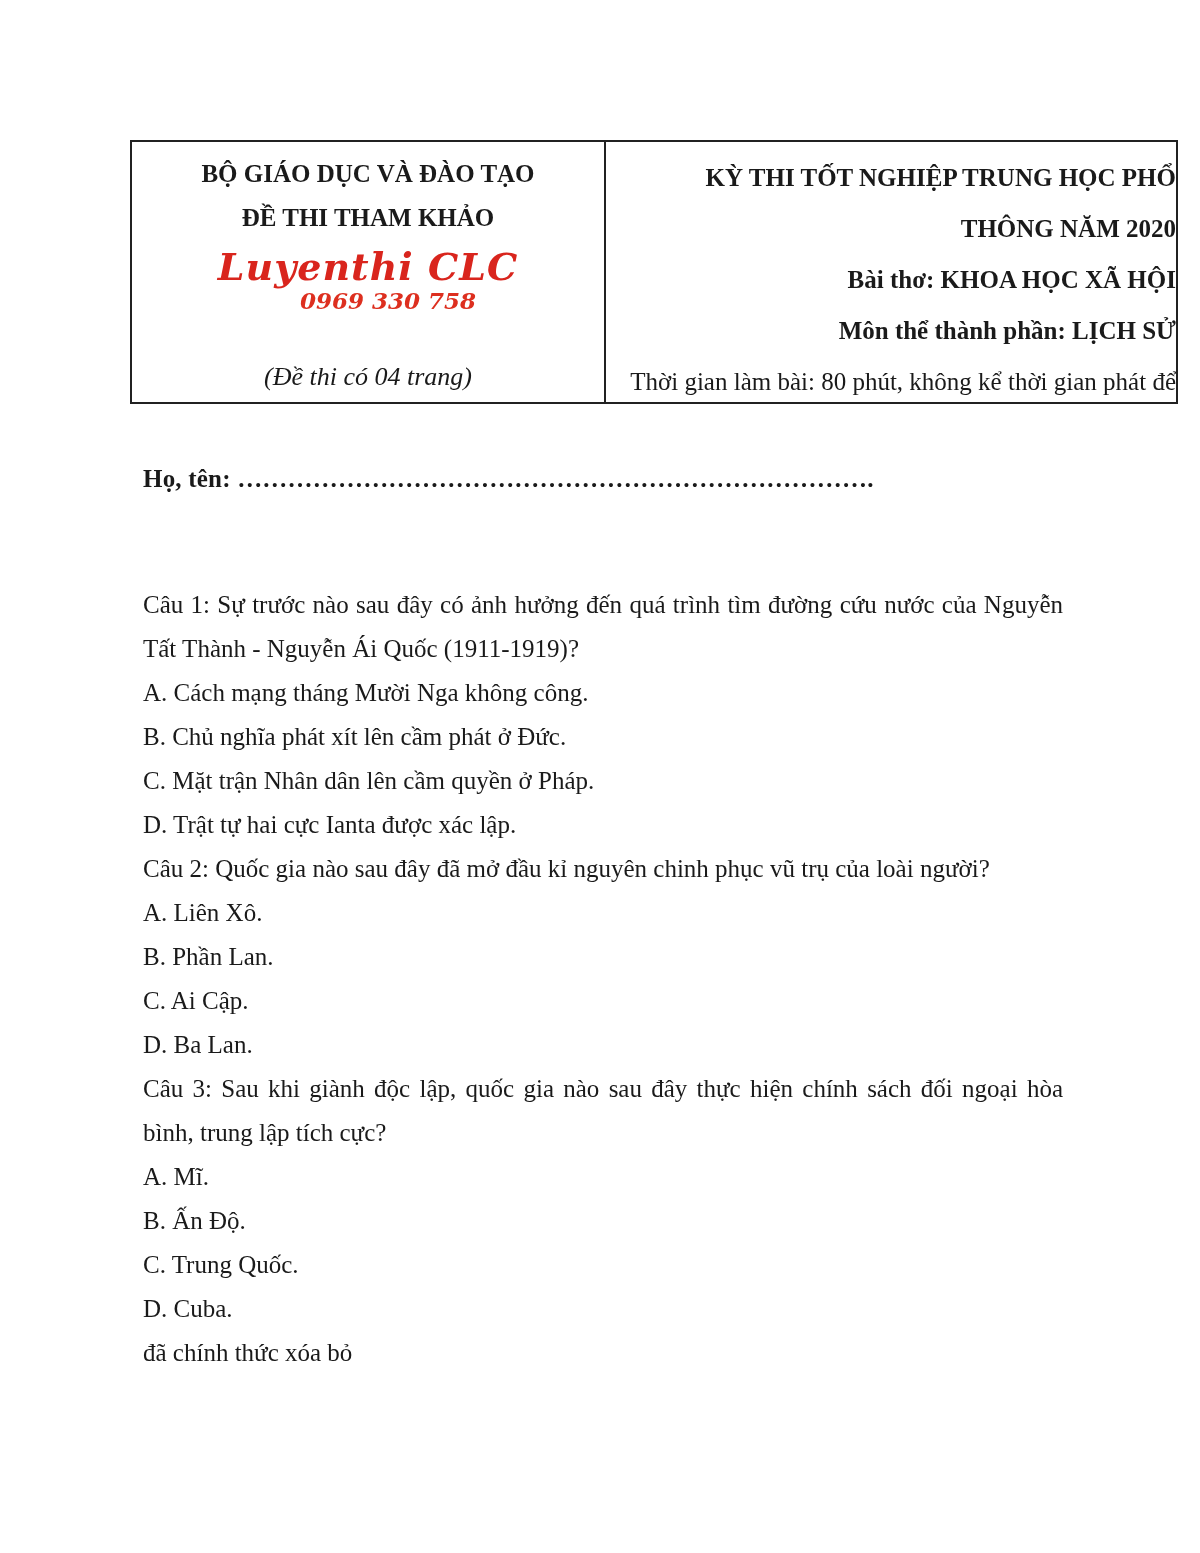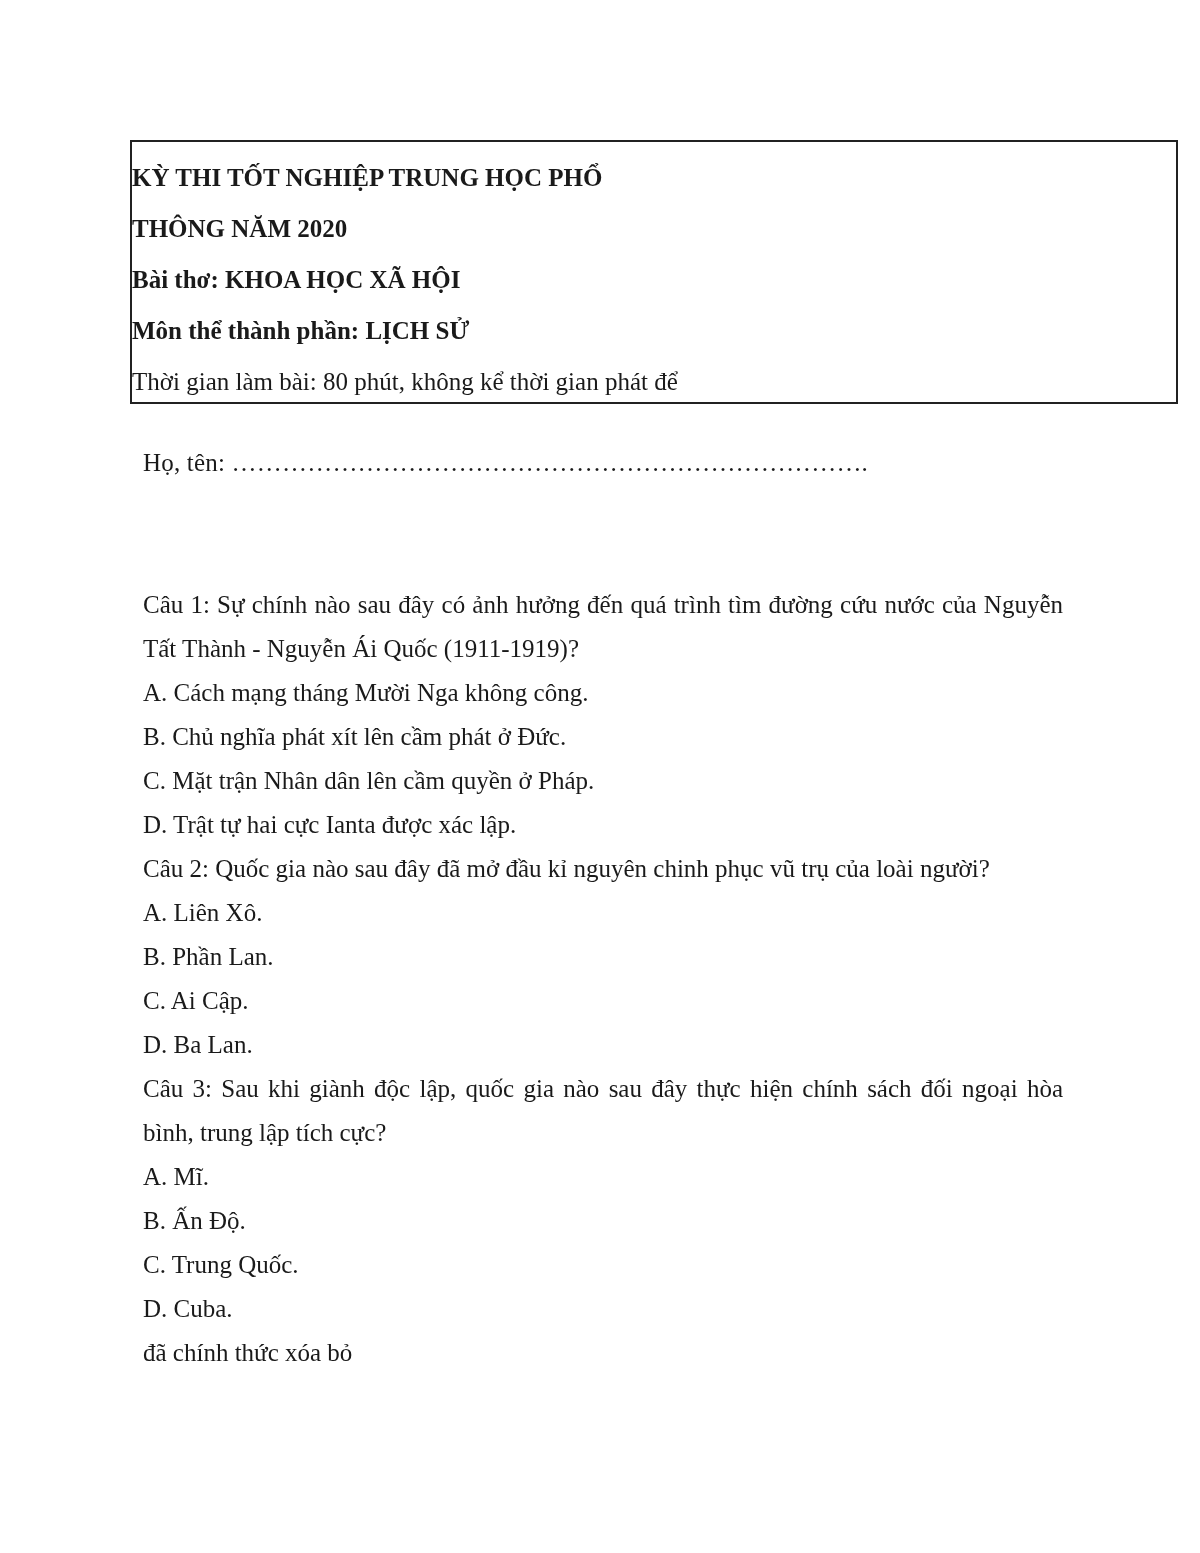--- a/index.html
+++ b/index.html
@@ -30,21 +30,21 @@
     border-right: 2px solid #212121;
     display: flex;
     flex-direction: column;
     align-items: center;
     padding-top: 10px;
   }
   .cell.right {
     flex: 1;
     display: flex;
     flex-direction: column;
-    align-items: flex-start;
+    align-items: flex-end;
     padding-top: 10px;
   }
   .h-line {
     font-size: 25px;
     line-height: 51px;
     font-weight: bold;
     white-space: nowrap;
     text-align: center;
   }
   .cell.left .h-line { line-height: 44px; }
@@ -71,25 +71,26 @@
     font-size: 26px;
     font-style: italic;
   }
   .regular { font-weight: normal; }
   .fit { white-space: nowrap; }
 
   
   .student {
     position: absolute;
     left: 143px;
-    top: 436px;
+    top: 452px;
     width: 920px;
     font-size: 25px;
     line-height: 54px;
     letter-spacing: 0.2px;
+    font-weight: bold;
   }
 
   
   .bodytext {
     position: absolute;
     left: 143px;
     top: 583px;
     width: 920px;
     font-size: 25px;
     line-height: 44px;
@@ -100,35 +101,42 @@
     text-align: justify;
     text-align-last: justify;
   }
 </style>
 </head>
 <body>
 
 <div class="page">
 
   <div class="header-table">
+    <div class="cell left">
+      <div class="h-line">BỘ GIÁO DỤC VÀ ĐÀO TẠO</div>
+      <div class="h-line">ĐỀ THI THAM KHẢO</div>
+      <div class="logo" id="logo-text" style="color: rgb(217, 37, 29);">Luyenthi CLC</div>
+      <div class="phone" id="logo-phone" style="color: rgb(221, 47, 31);">0969 330 758</div>
+      <div class="note">(Đề thi có 04 trang)</div>
+    </div>
     <div class="cell right">
       <div class="h-line">KỲ THI TỐT NGHIỆP TRUNG HỌC PHỔ</div>
       <div class="h-line">THÔNG NĂM 2020</div>
       <div class="h-line">Bài thơ: KHOA HỌC XÃ HỘI</div>
       <div class="h-line">Môn thể thành phần: LỊCH SỬ</div>
       <div class="h-line regular fit">Thời gian làm bài: 80 phút, không kể thời gian phát để</div>
     </div>
   </div>
 
   <div class="student">
     <div>Họ, tên: ………………………………………………………………….</div>
   </div>
 
   <div class="bodytext" id="body-lines">
-      <div class="bline just">Câu 1: Sự chính nào sau đây có ảnh hưởng đến quá trình tìm đường cứu nước của Nguyễn</div>
+      <div class="bline just">Câu 1: Sự trước nào sau đây có ảnh hưởng đến quá trình tìm đường cứu nước của Nguyễn</div>
       <div class="bline">Tất Thành - Nguyễn Ái Quốc (1911-1919)?</div>
       <div class="bline">A. Cách mạng tháng Mười Nga không công.</div>
       <div class="bline">B. Chủ nghĩa phát xít lên cầm phát ở Đức.</div>
       <div class="bline">C. Mặt trận Nhân dân lên cầm quyền ở Pháp.</div>
       <div class="bline">D. Trật tự hai cực Ianta được xác lập.</div>
       <div class="bline">Câu 2: Quốc gia nào sau đây đã mở đầu kỉ nguyên chinh phục vũ trụ của loài người?</div>
       <div class="bline">A. Liên Xô.</div>
       <div class="bline">B. Phần Lan.</div>
       <div class="bline">C. Ai Cập.</div>
       <div class="bline">D. Ba Lan.</div>

